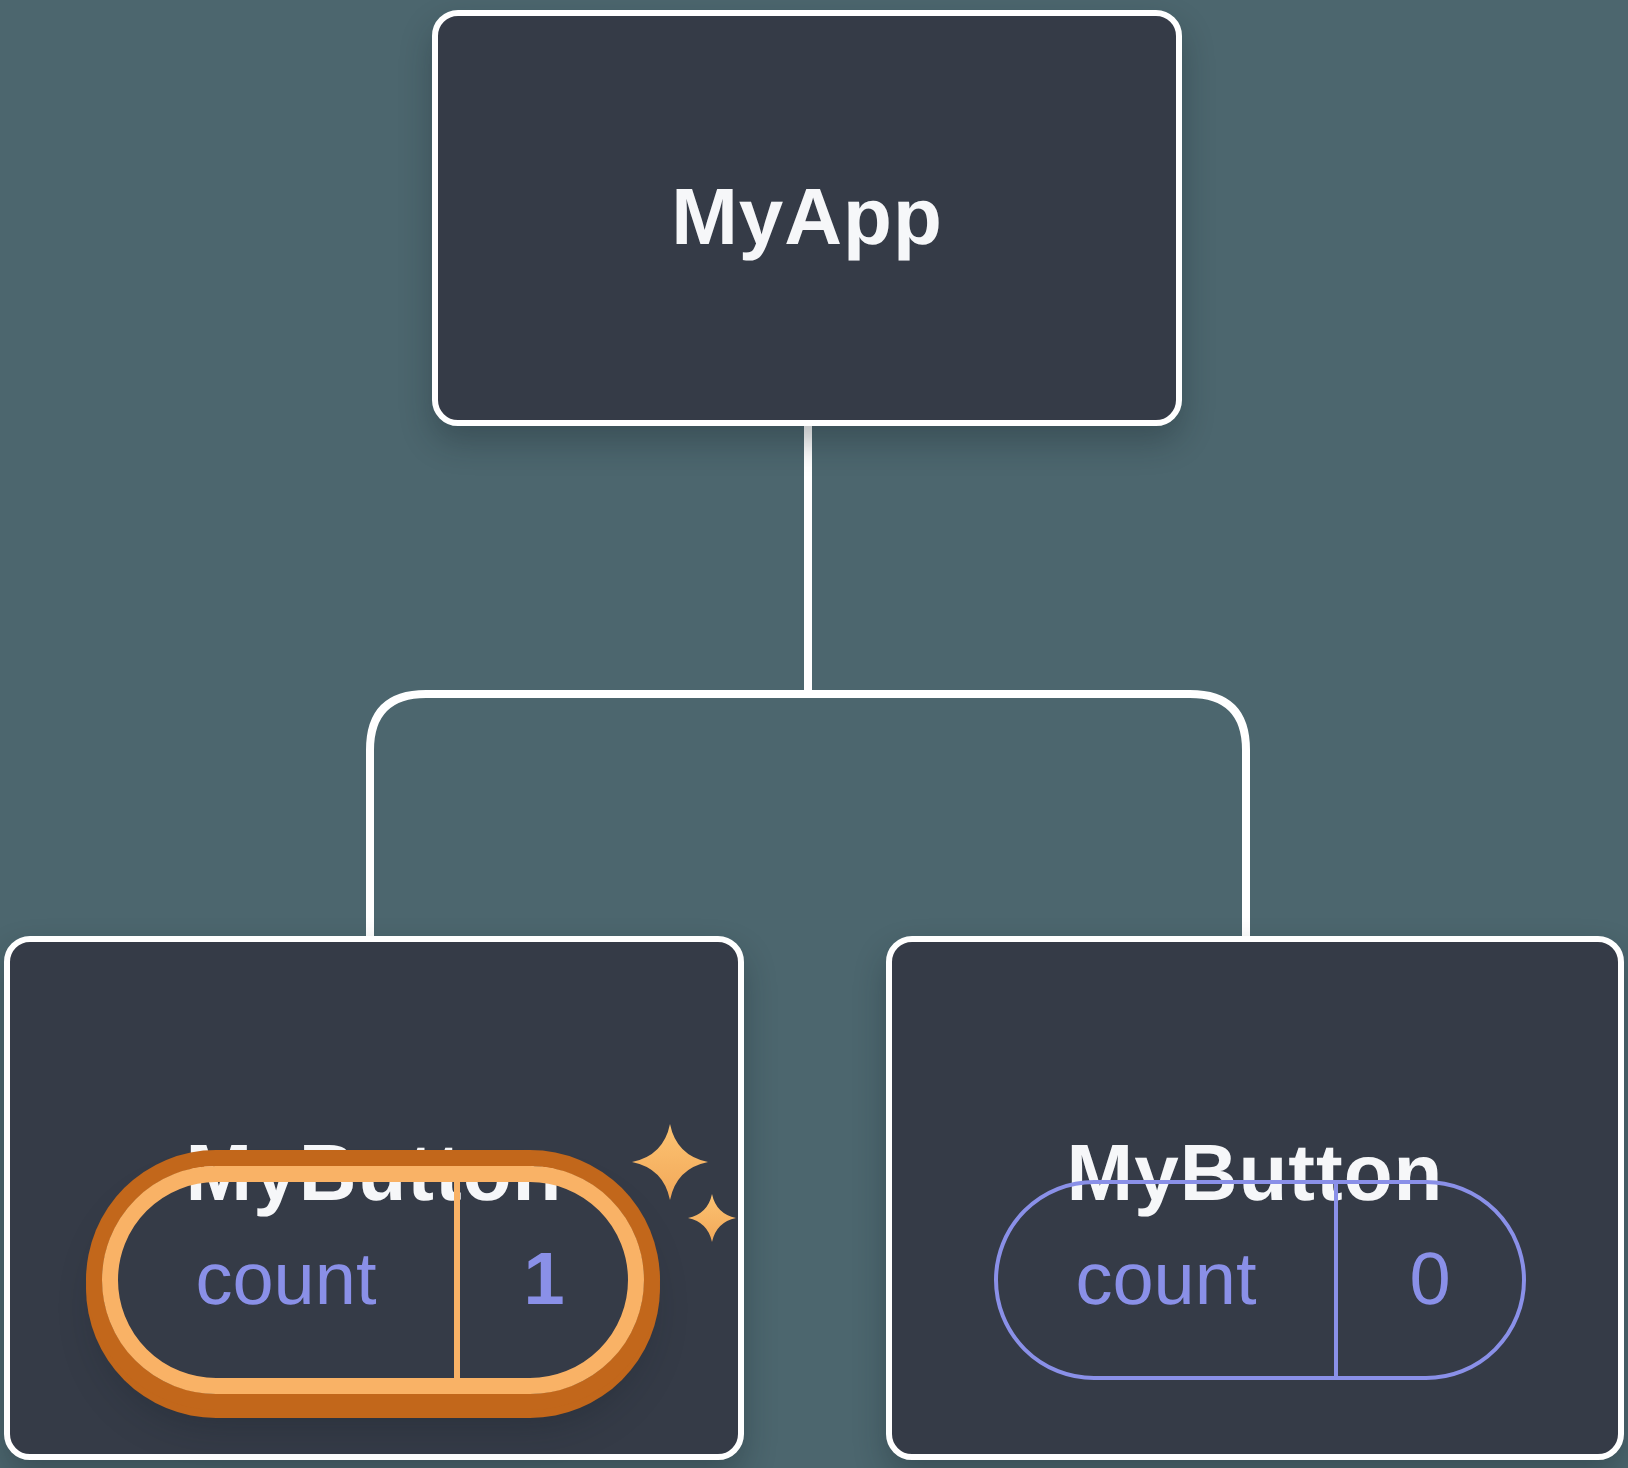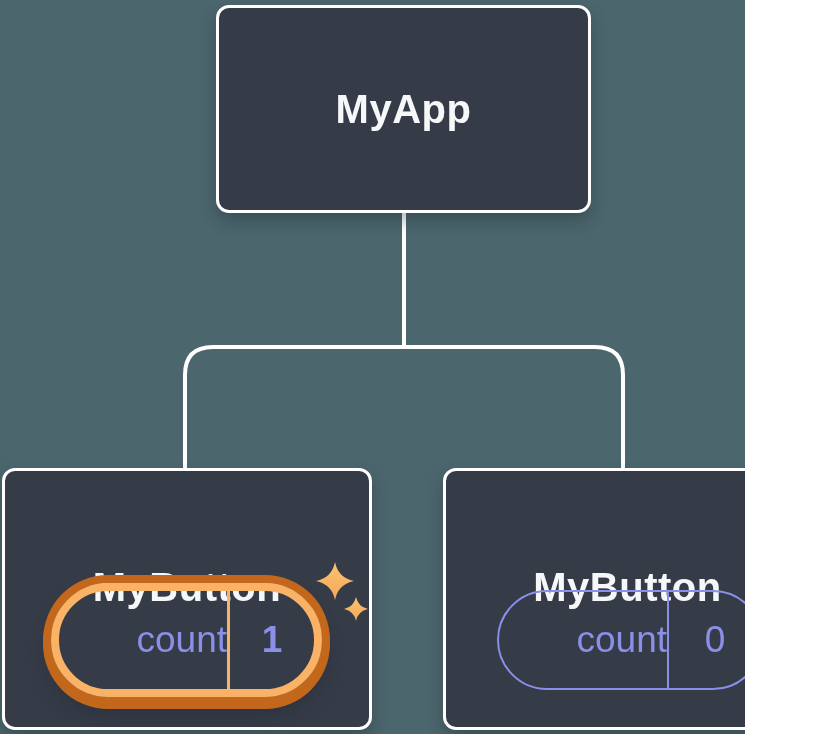--- a/index.html
+++ b/index.html
@@ -1,18 +1,18 @@
 <!DOCTYPE html>
 <html style="--background: #4c666e; --box_fill: #353b47; --box_border: #ffffff; --text_light: #f6f7f9; --accent_purple: #8a90e8; --accent_orange_light: #f9b266; --accent_orange_dark: #c2671b;"><head>
 <meta charset="utf-8">
 <style>
   html, body { margin: 0; padding: 0; }
   .canvas {
     position: relative;
-    width: 745px;
+    width: 814px;
     height: 734px;
     background: var(--background, #4c666e);
     overflow: hidden;
     font-family: "Liberation Sans", sans-serif;
   }
   .connectors {
     position: absolute;
     left: 0; top: 0;
     width: 814px; height: 734px;
     pointer-events: none;
@@ -49,21 +49,21 @@
     position: absolute;
     box-sizing: border-box;
     display: flex;
     align-items: stretch;
   }
   .pill .seg {
     display: flex;
     align-items: center;
     justify-content: center;
   }
-  .pill .seg.name { flex: 1; justify-content: flex-end; }
+  .pill .seg.name { flex: 1; }
   .state-name {
     color: var(--accent_purple, #8a90e8);
     font-size: 37px;
     font-weight: normal;
   }
   .state-value {
     color: var(--accent_purple, #8a90e8);
     font-size: 37px;
   }
   .pill-highlighted {

